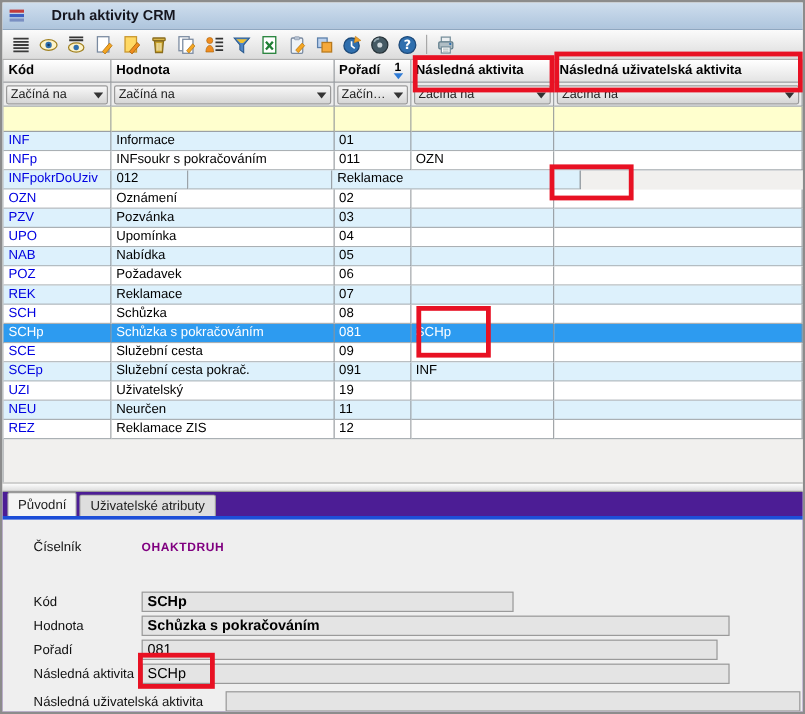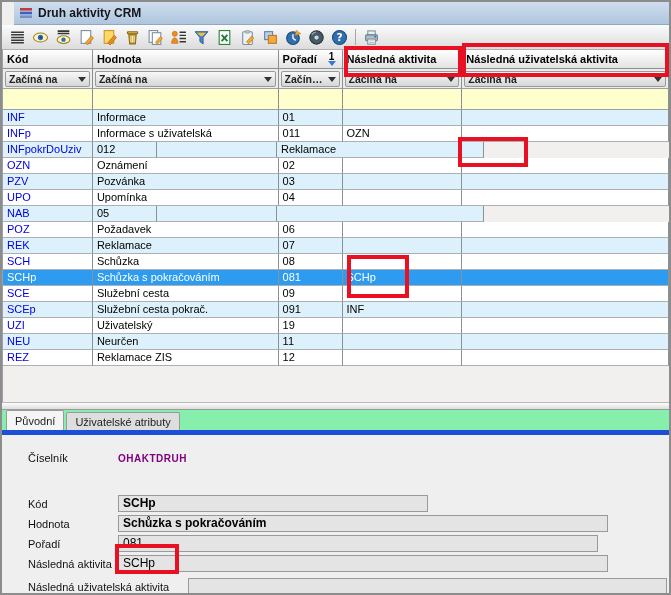--- a/index.html
+++ b/index.html
@@ -1,58 +1,58 @@
 <!DOCTYPE html>
 <html><head>
 <meta charset="utf-8">
 <style>
   * { margin:0; padding:0; box-sizing:border-box; }
   html,body { width:671px; height:595px; font-family:"Liberation Sans","DejaVu Sans",sans-serif; background:#fff; }
   .window { position:relative; width:671px; height:595px; border:2px solid #8c8c8c; background:#f0efed; overflow:hidden; }
 
   
-  .titlebar { position:absolute; top:0; left:12px; right:0; height:23px; background:linear-gradient(#cfdeee,#aec5dd); border-bottom:1px solid #8fa7c0; display:flex; align-items:center; padding-left:5px; }
+  .titlebar { position:absolute; top:0; left:0; right:0; height:23px; background:linear-gradient(#cfdeee,#aec5dd); border-bottom:1px solid #8fa7c0; display:flex; align-items:center; padding-left:5px;gap:17px; }
   .titlebar .ticon { width:14px; height:14px; margin-right:5px; }
   .titlebar .ttext { font-size:12px; font-weight:bold; color:#15151e; }
 
   
   .toolbar { position:absolute; top:23px; left:0; right:0; height:25px; background:linear-gradient(#fbfbfb,#dcdcdc); border-bottom:1px solid #b0b0b0; display:flex; align-items:center; padding-left:4px; }
   .tbtn { width:22px; height:21px; display:flex; align-items:center; justify-content:center; border:1px solid transparent; border-radius:2px; margin-right:1px; }
   .tsep { width:1px; height:16px; background:#a8a8a8; margin:0 4px; }
 
   
   .grid { position:absolute; top:48px; left:0; width:667px; height:352px; background:#f1f0ee; border-left:1px solid #9aa0a6; font-size:11px; }
   .grid-row { display:flex; }
   .cell,.hcell,.fcell,.ycell { border-right:1px solid #8b9094; border-bottom:1px solid #9aa0a6; padding:0 4px; overflow:hidden; white-space:nowrap; }
   .c0{width:90px;} .c1{width:186px;} .c2{width:64px;} .c3{width:120px;} .c4{width:207px;}
   .hcell { height:19px; font-weight:bold; background:linear-gradient(#ffffff,#e3e3e3); display:flex; align-items:center; border-bottom:1px solid #8b9094; }
   .fcell { height:20px; background:#ececec; padding:2px 2px; }
-  .filter-btn { height:16px; width:100%; display:flex; align-items:center; background:linear-gradient(#f8f8f8,#d6d6d6); border:1px solid #9a9a9a; border-radius:2px; padding:0 3px; font-size:10.5px; color:#222;font-weight:bold; }
+  .filter-btn { height:16px; width:100%; display:flex; align-items:center; background:linear-gradient(#f8f8f8,#d6d6d6); border:1px solid #9a9a9a; border-radius:2px; padding:0 3px; font-size:10.5px; color:#222; }
   .filter-btn .ftext { flex:1; overflow:hidden; text-overflow:ellipsis; white-space:nowrap; }
   .arrow-down { width:0; height:0; border-left:4px solid transparent; border-right:4px solid transparent; border-top:5px solid #333; margin-left:3px; flex:none; }
   .ycell { height:21px; background:#ffffce; }
   .rows .grid-row { height:16px; }
   .rows .cell { height:16px; line-height:15px; border-bottom:1px solid #aab0b4; color:#000; }
   .rows .grid-row:nth-child(odd) .cell { background:#ddf1fc; }
   .rows .grid-row:nth-child(even) .cell { background:#ffffff; }
   .rows .cell.c0 { color:#0000e0; }
   .rows .grid-row.selected .cell, .rows .grid-row.selected .cell.c0 { background:#2d9bf0; color:#ffffff; }
   .sortwrap { margin-left:auto; display:flex; flex-direction:column; align-items:center; line-height:8px; padding-right:2px; }
   .sortnum { font-size:10px; font-weight:bold; }
   .sortarrow { width:0; height:0; border-left:4px solid transparent; border-right:4px solid transparent; border-top:5px solid #2f7bd6; }
 
   
   .splitter { position:absolute; top:400px; left:0; right:0; height:8px; background:linear-gradient(#fdfdfd,#dedede); border-top:1px solid #b9b9b9; border-bottom:1px solid #9a9a9a; }
 
   
-  .detail { position:absolute; top:408px; left:0; right:0; bottom:0; background:#86efac; }
+  .detail { position:absolute; top:408px; left:0; right:0; bottom:0; background:#4c1d95; }
   .tabs { position:absolute; top:0; left:4px; height:20px; display:flex; align-items:flex-end; }
   .tab { font-size:11px; padding:3px 8px 2px 8px; border:1px solid #9a9a9a; border-bottom:none; background:#dedede; color:#222; margin-right:2px; border-radius:2px 2px 0 0; }
   .tab.active { background:#f5f5f5; font-weight:normal; height:20px; padding-top:4px; }
-  .pane { position:absolute; top:20px; left:0; right:0; bottom:0; border-top:5px solid #1d4ed8; background:#efefef; }
+  .pane { position:absolute; top:20px; left:0; right:0; bottom:0; border-top:3px solid #1d4ed8; background:#efefef; }
   .ciselnik-row { display:flex; align-items:center; margin:16px 0 0 26px; height:14px; }
   .ciselnik-row .label { width:90px; font-size:11px; color:#111; }
   .ciselnik-row .cvalue { font-size:10px; font-weight:bold; color:#800080; letter-spacing:.5px; }
   .fields { margin-top:30px; }
   .field-row { display:flex; align-items:center; height:17px; margin:3px 0 0 26px; }
   .field-row .label { width:90px; font-size:11px; color:#111; flex:none; }
   .field-row .value-box { height:17px; line-height:15px; background:#e4e4e4; border:1px solid #9a9a9a; font-size:12px; padding:0 4px; overflow:hidden; white-space:nowrap; }
   .field-row:nth-child(1) .value-box { width:310px; font-weight:bold; }
   .field-row:nth-child(2) .value-box { width:490px; font-weight:bold; }
   .field-row:nth-child(3) .value-box { width:480px; }
@@ -262,21 +262,21 @@
     <div class="rows">
         <div class="grid-row">
         <div class="cell c0">INF</div>
         <div class="cell c1">Informace</div>
         <div class="cell c2">01</div>
         <div class="cell c3"></div>
         <div class="cell c4"></div>
       </div>
         <div class="grid-row">
         <div class="cell c0">INFp</div>
-        <div class="cell c1">Informace s uživatelská</div>
+        <div class="cell c1">INFsoukr s pokračováním</div>
         <div class="cell c2">011</div>
         <div class="cell c3">OZN</div>
         <div class="cell c4"></div>
       </div>
         <div class="grid-row">
         <div class="cell c0">INFpokrDoUziv</div>
         <div class="cell c2">012</div>
         <div class="cell c3"></div>
         <div class="cell c4">Reklamace</div>
       </div>
@@ -296,20 +296,21 @@
       </div>
         <div class="grid-row">
         <div class="cell c0">UPO</div>
         <div class="cell c1">Upomínka</div>
         <div class="cell c2">04</div>
         <div class="cell c3"></div>
         <div class="cell c4"></div>
       </div>
         <div class="grid-row">
         <div class="cell c0">NAB</div>
+        <div class="cell c1">Nabídka</div>
         <div class="cell c2">05</div>
         <div class="cell c3"></div>
         <div class="cell c4"></div>
       </div>
         <div class="grid-row">
         <div class="cell c0">POZ</div>
         <div class="cell c1">Požadavek</div>
         <div class="cell c2">06</div>
         <div class="cell c3"></div>
         <div class="cell c4"></div>

